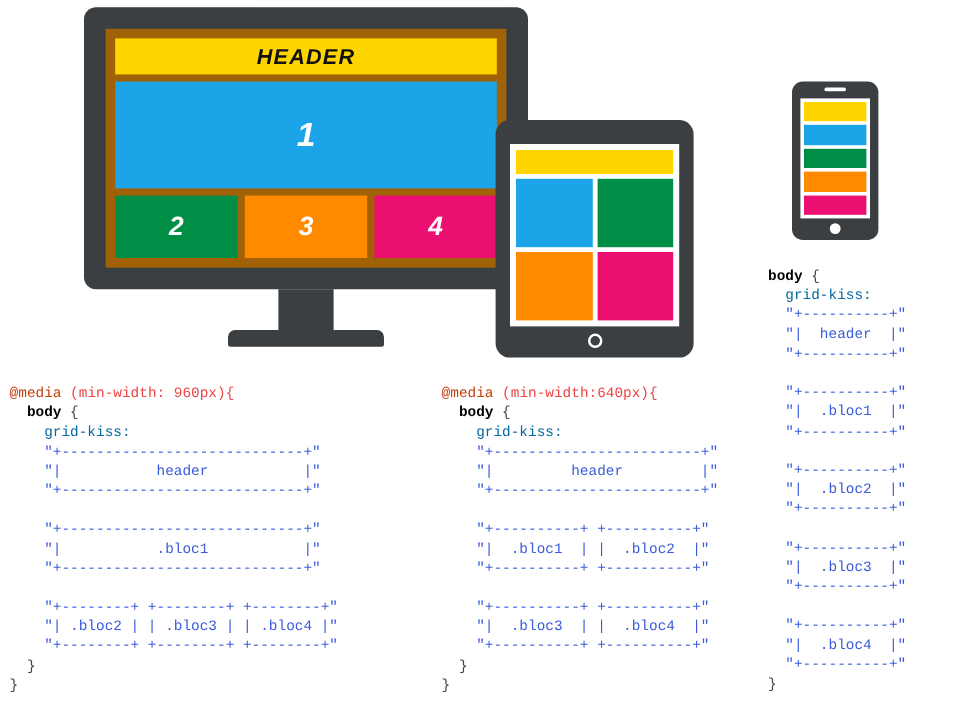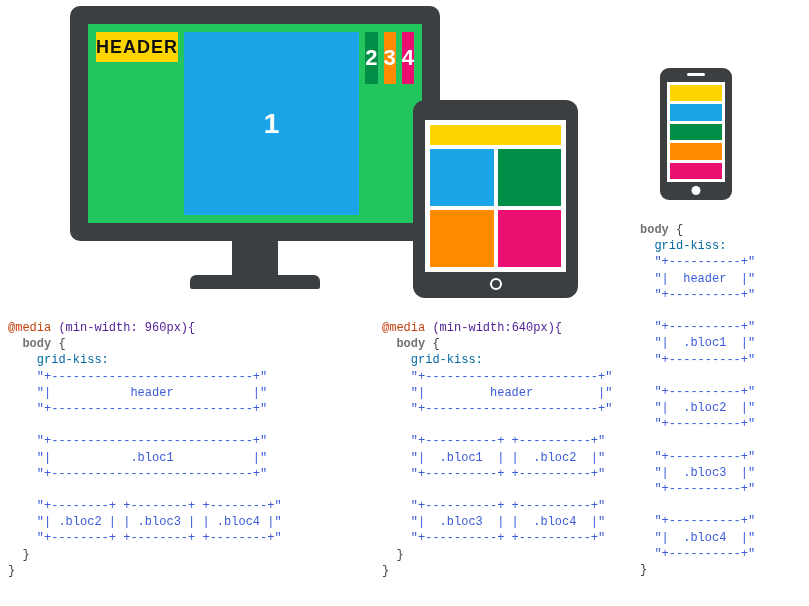--- a/index.html
+++ b/index.html
@@ -19,23 +19,23 @@
   .monitor {
     position: absolute;
     top: 6px; left: 70px;
     width: 370px; height: 235px;
     background: #3b3f42;
     border-radius: 10px;
     padding: 18px;
   }
   .monitor-screen {
     width: 100%; height: 100%;
-    background: #22c55e;
+    background: #a16207;
     padding: 8px;
-    display: flex; flex-direction: row; gap: 6px;
+    display: flex; flex-direction: column; gap: 6px; font-style: italic;
   }
   .monitor-header {
     background: #ffd500; height: 30px;
     display:flex; align-items:center; justify-content:center;
     font-weight: 900; letter-spacing: 1px; color:#111; font-size:18px;
     font-family: Impact, 'Arial Black', sans-serif;
   }
   .monitor-row1 {
     background: #1ba5e8; flex: 1;
     display:flex; align-items:center; justify-content:center;
@@ -99,28 +99,28 @@
     width:9px; height:9px; background:#fff; border-radius:50%;
   }
   .phone-speaker{
     position:absolute; top:5px; left:50%; transform:translateX(-50%);
     width:18px; height:3px; background:#fff; border-radius:2px;
   }
 
   
   .code { font-family: Consolas, Menlo, 'Courier New', monospace; font-size:12px; white-space:pre; position:absolute; line-height:1.35; }
   .code .media{ color:#c2410c; }
-  .code .dim{ color:#4c1d95; }
-  .code .sel{ color:#737373; font-weight:bold; }
+  .code .dim{ color:#ef4444; }
+  .code .sel{ color:#000000; font-weight:bold; }
   .code .brace{ color:#444; }
   .code .prop{ color:#0369a1; }
   .code .ascii{ color:#3b5bdb; }
 
   .code-desktop { top: 320px; left: 8px; width: 340px; }
-  .code-tablet { top: 320px; left: 382px; width: 290px; }
+  .code-tablet { top: 320px; left: 368px; width: 290px; }
   .code-phone  { top: 222px; left: 640px; width: 170px; }
 </style>
 </head>
 <body>
 
 <div class="devices">
 
   <div class="monitor">
     <div class="monitor-screen">
       <div class="monitor-header">HEADER</div>

